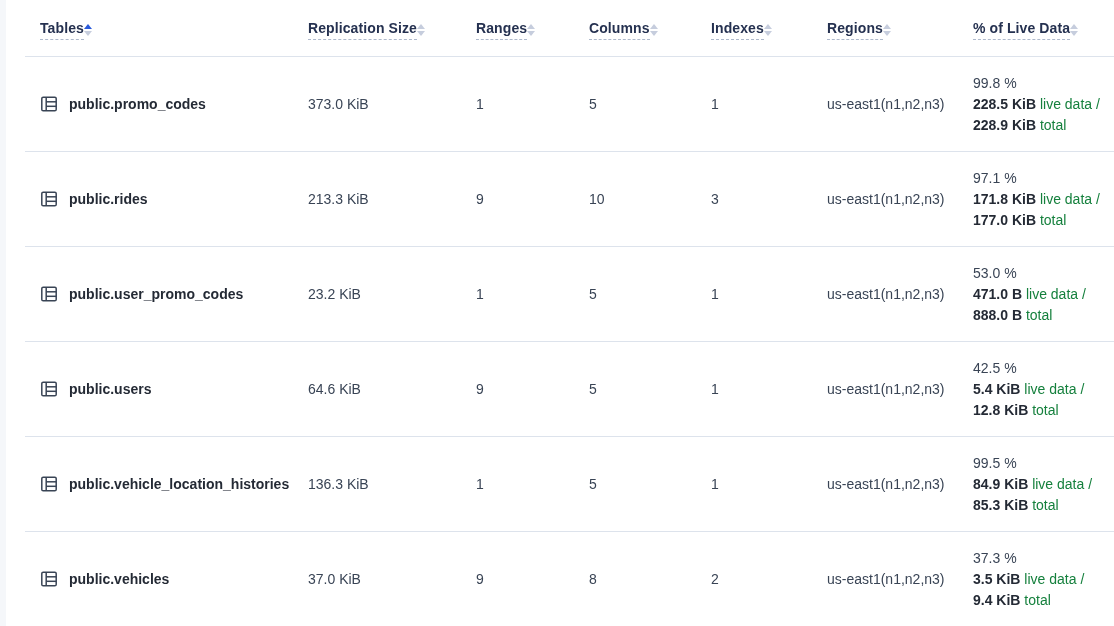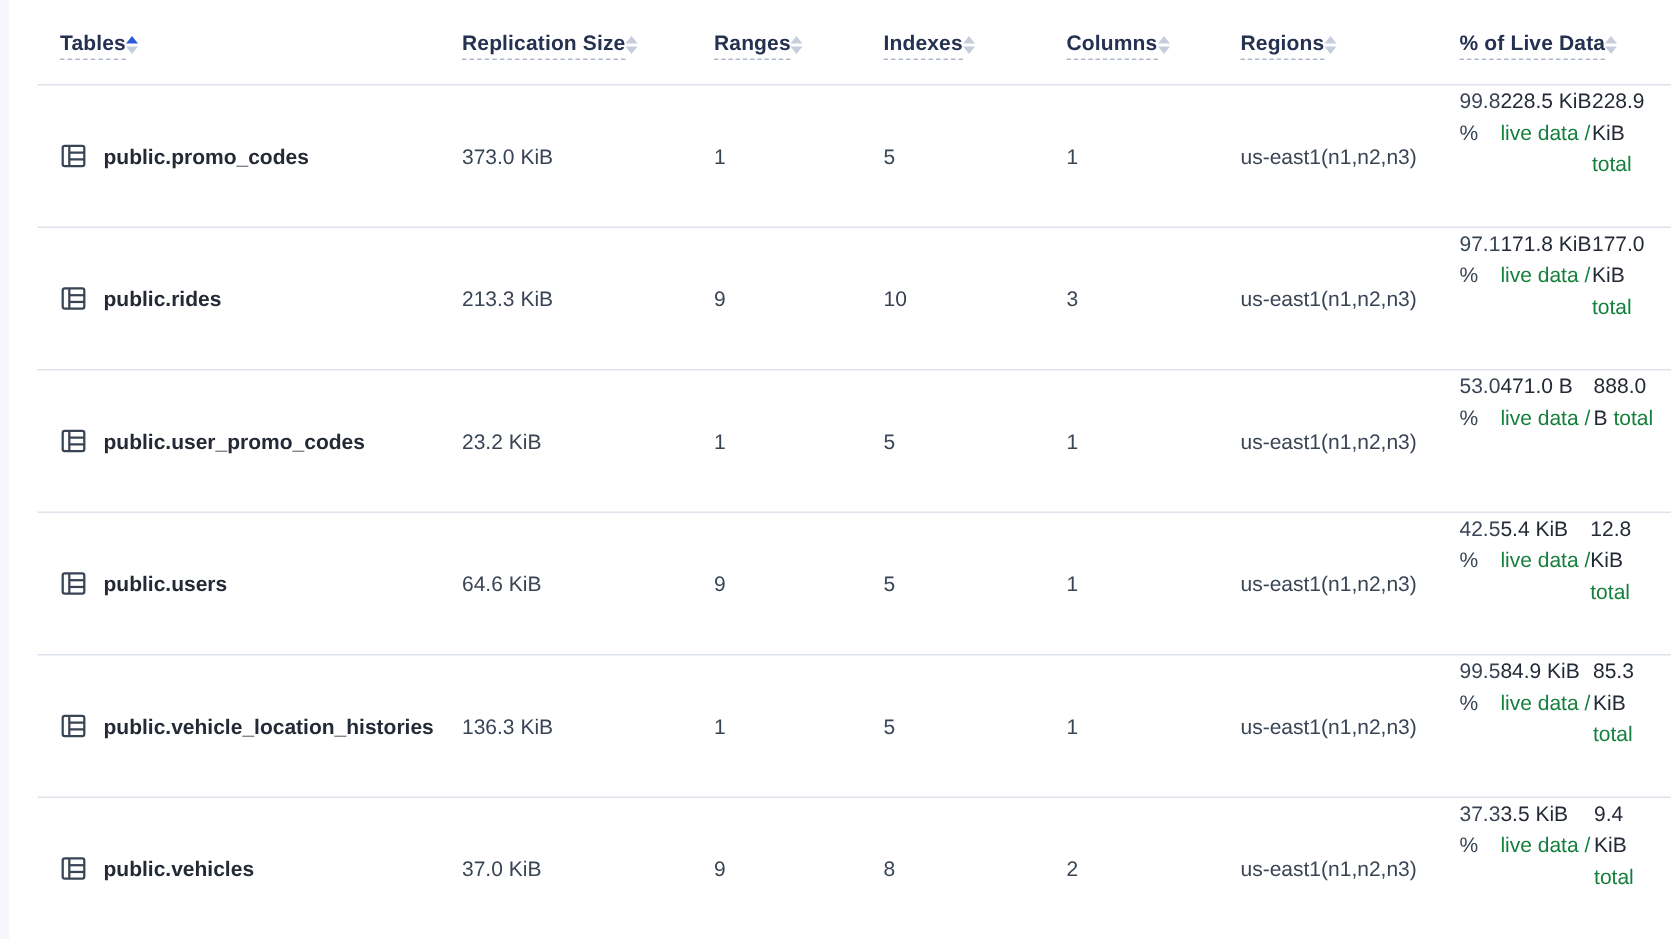--- a/index.html
+++ b/index.html
@@ -52,24 +52,24 @@
   .td {
     display: flex; align-items: center;
     font-size: 14px; color: #394455;
   }
   .td.name-cell {
     padding-left: 15px; gap: 11px;
     font-weight: 700; color: #242a35; cursor: pointer;
   }
   .table-glyph { display: inline-flex; flex-shrink: 0; }
   .td.live-cell {
-    flex-direction: row; align-items: flex-start; justify-content: center;
+    flex-direction: column; align-items: flex-start; justify-content: center;
     line-height: 21px; padding-right: 8px;
   }
-  .live-strong { font-weight: 400; color: #242a35; }
+  .live-strong { font-weight: 700; color: #242a35; }
   .live-muted { color: #15803d; }
 </style>
 </head>
 <body>
 
 <div class="page-gutter"></div>
 
 <div class="table-wrap">
 
   <div class="thead grid-row">
@@ -88,28 +88,28 @@
         </span>
     </div>
     <div class="th">
       <span class="th-label">Ranges</span>
       <span class="sort-icon">
           <span class="sort-up"></span>
           <span class="sort-down"></span>
         </span>
     </div>
     <div class="th">
+      <span class="th-label">Columns</span>
+      <span class="sort-icon">
+          <span class="sort-up"></span>
+          <span class="sort-down"></span>
+        </span>
+    </div>
+    <div class="th">
       <span class="th-label">Indexes</span>
-      <span class="sort-icon">
-          <span class="sort-up"></span>
-          <span class="sort-down"></span>
-        </span>
-    </div>
-    <div class="th">
-      <span class="th-label">Columns</span>
       <span class="sort-icon">
           <span class="sort-up"></span>
           <span class="sort-down"></span>
         </span>
     </div>
     <div class="th">
       <span class="th-label">Regions</span>
       <span class="sort-icon">
           <span class="sort-up"></span>
           <span class="sort-down"></span>

